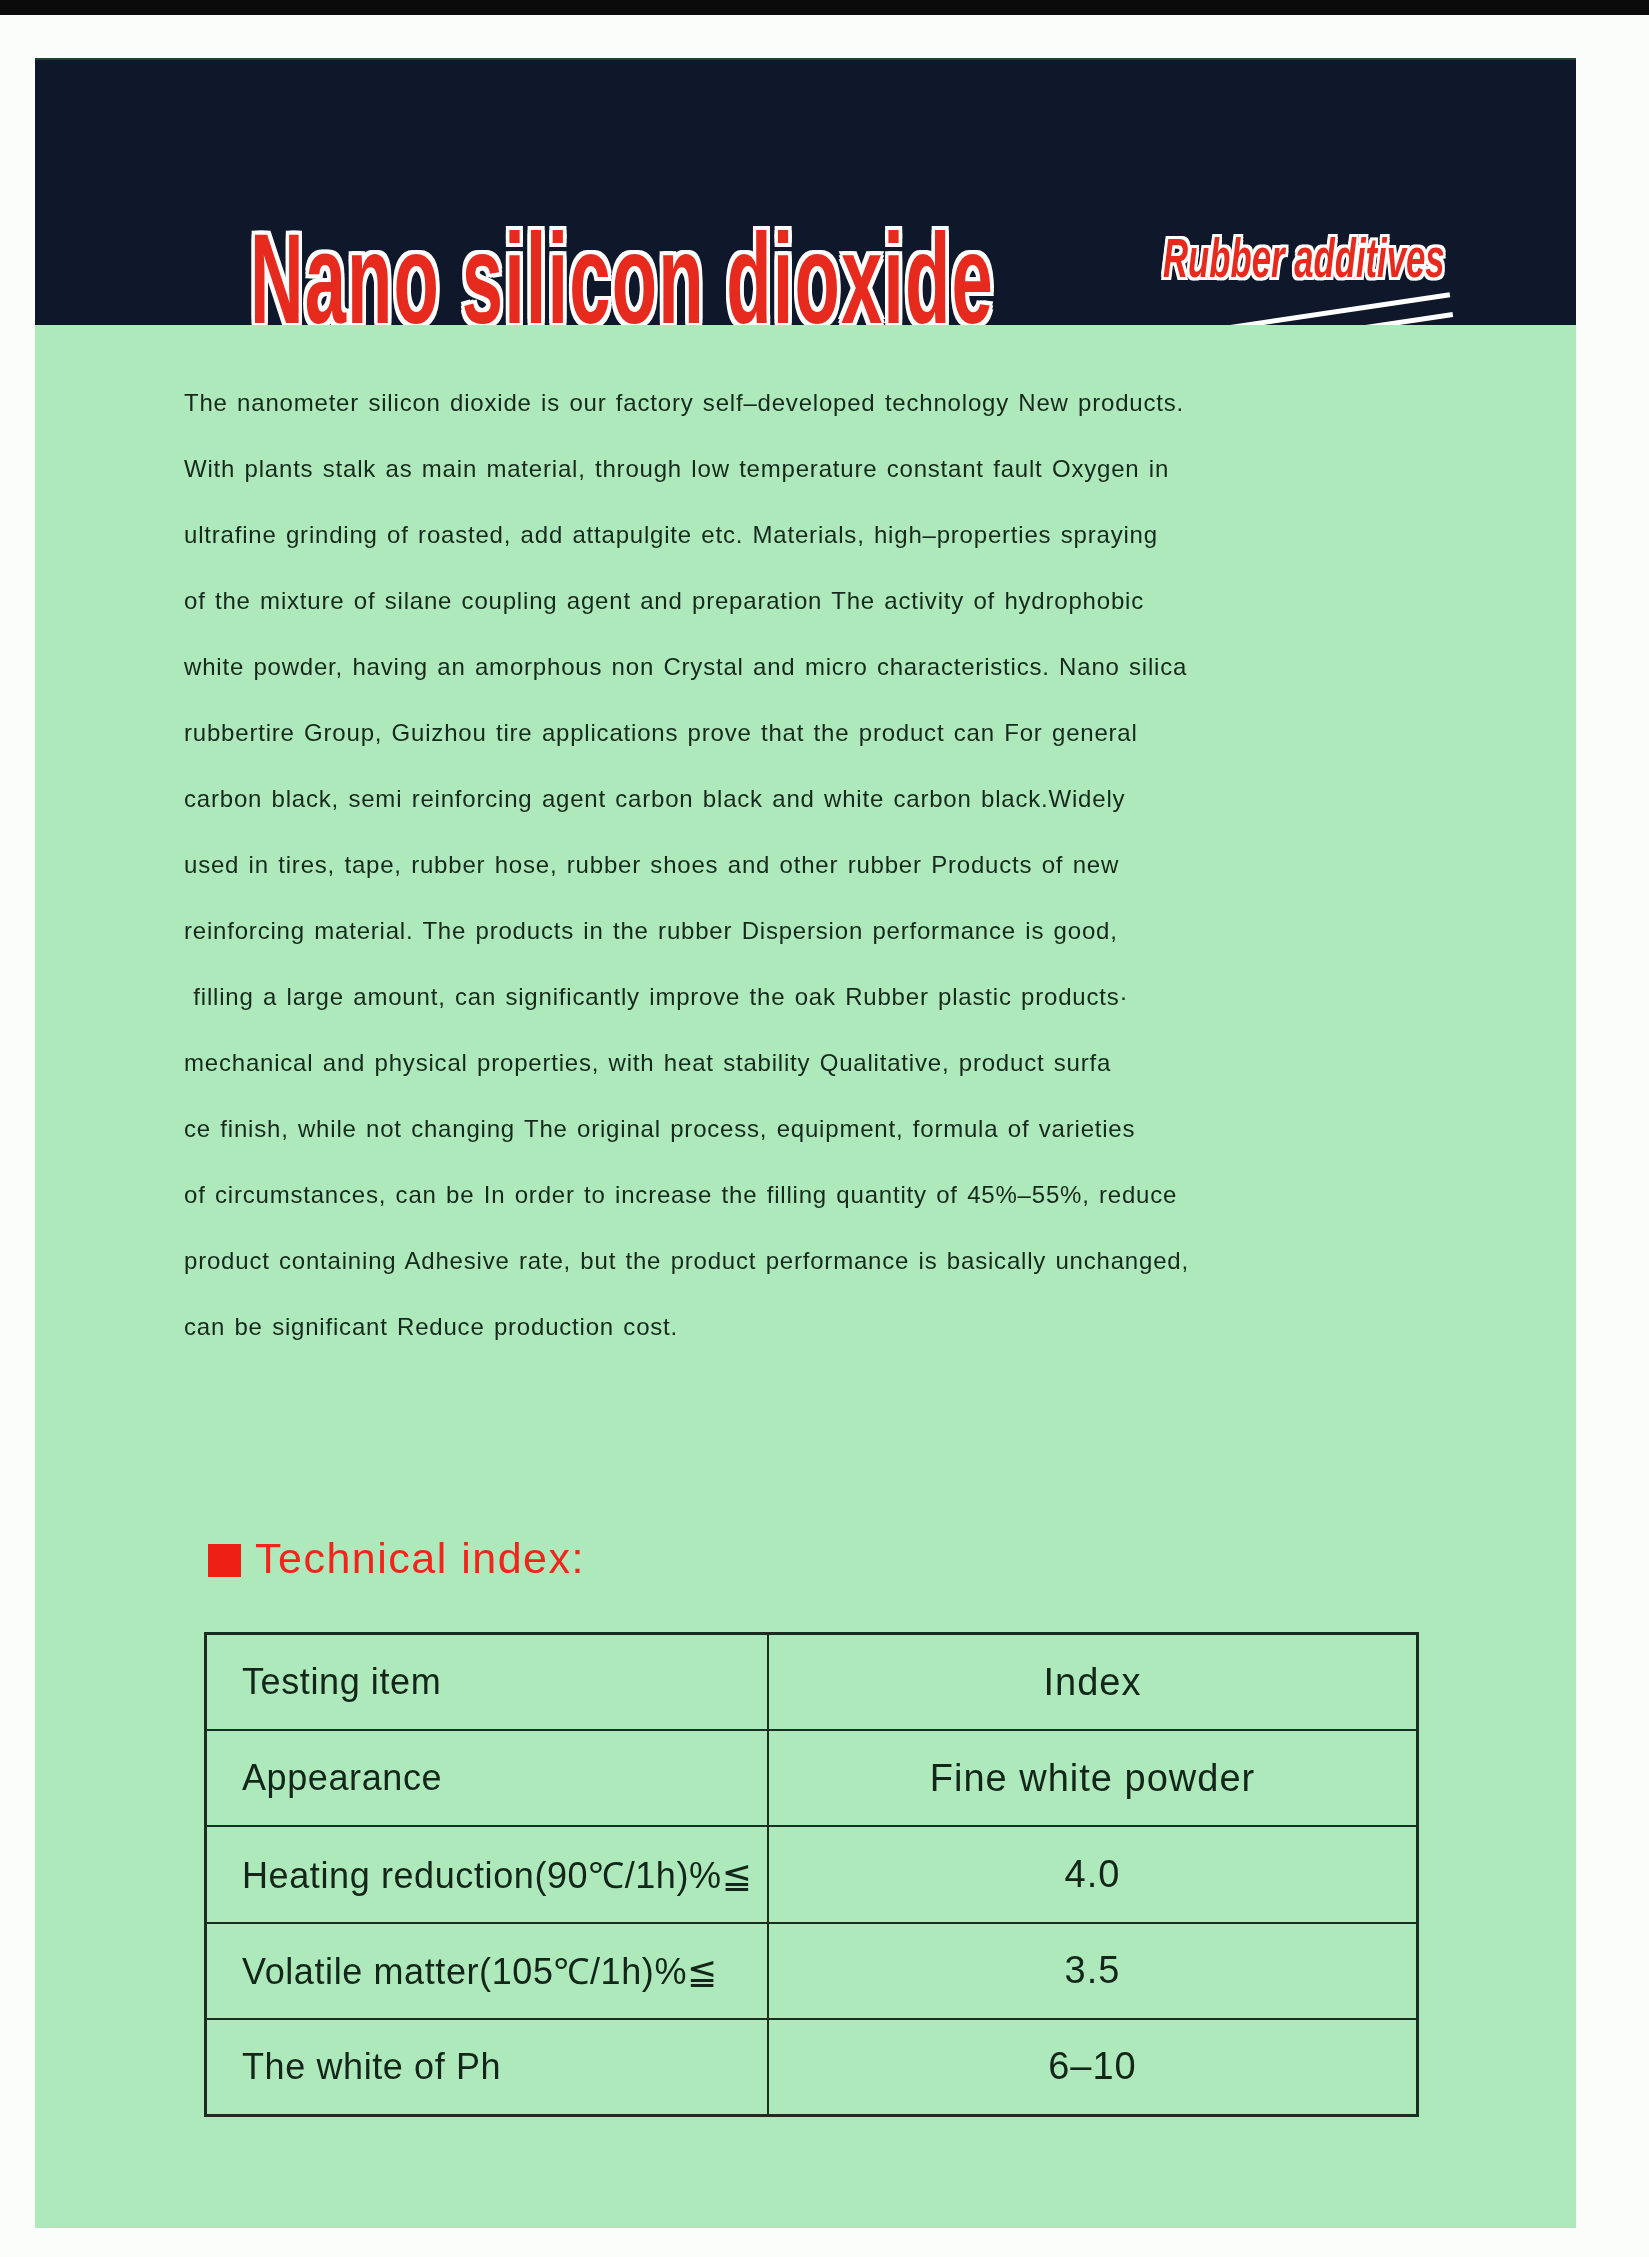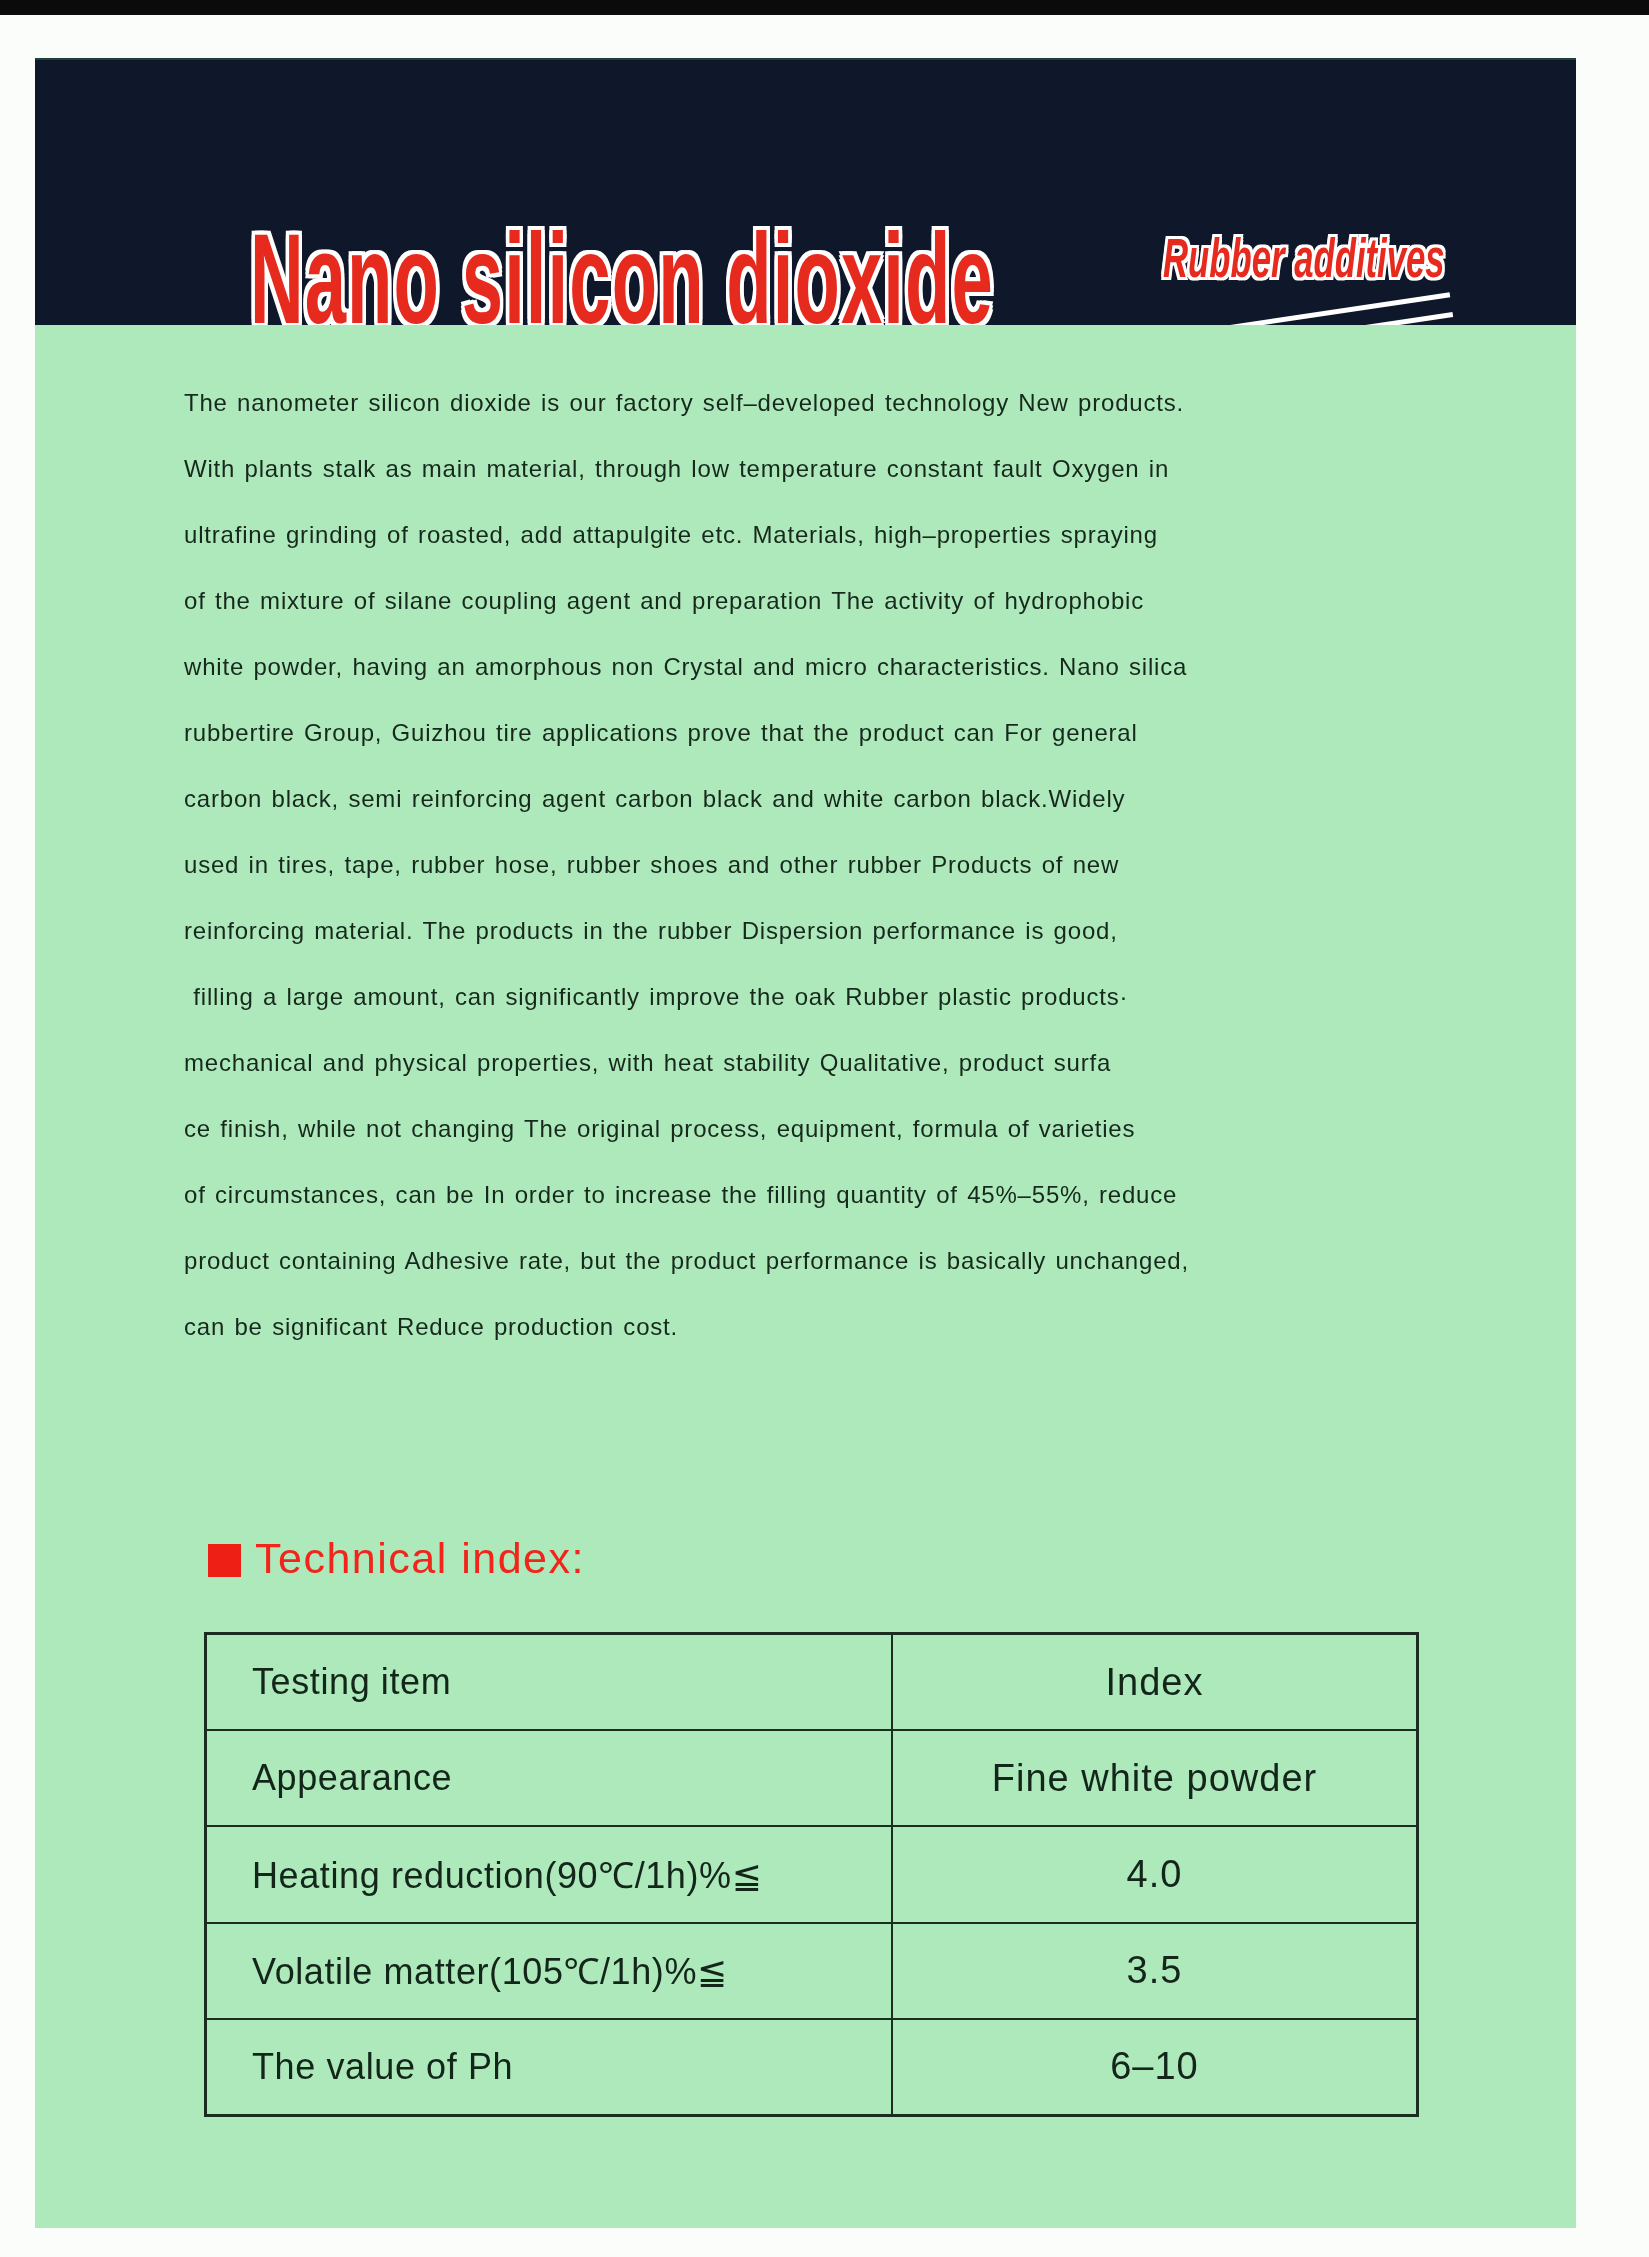--- a/index.html
+++ b/index.html
@@ -73,24 +73,24 @@
     position:absolute;left:169px;top:1307px;width:1215px;height:485px;
     border:3.9px solid #1b2d21;box-sizing:border-box;
     display:flex;flex-direction:column;
     color:#132619;
   }
   .tech-table .row{
     flex:1;display:flex;min-height:0;
   }
   .tech-table .row + .row{border-top:2.9px solid #1b2d21;}
   .tech-table .c1{
-    width:686px;box-sizing:border-box;flex:0 0 auto;
+    width:562px;box-sizing:border-box;flex:0 0 auto;
     border-right:2.9px solid #1b2d21;
     display:flex;align-items:center;
-    padding-left:45px;
+    padding-left:35px;
     font-size:36px;letter-spacing:0.6px;
   }
   .tech-table .c2{
     flex:1;display:flex;align-items:center;justify-content:center;
     font-size:38px;letter-spacing:1px;
   }
 </style>
 </head>
 <body>
 
@@ -141,20 +141,20 @@
       </div>
       <div class="row">
         <div class="c1">Heating reduction(90℃/1h)%≦</div>
         <div class="c2">4.0</div>
       </div>
       <div class="row">
         <div class="c1">Volatile matter(105℃/1h)%≦</div>
         <div class="c2">3.5</div>
       </div>
       <div class="row">
-        <div class="c1">The value of Ph</div>
+        <div class="c1">The white of Ph</div>
         <div class="c2">6–10</div>
       </div>
     </div>
 
   </div>
 </div>
 
 
 </body></html>

